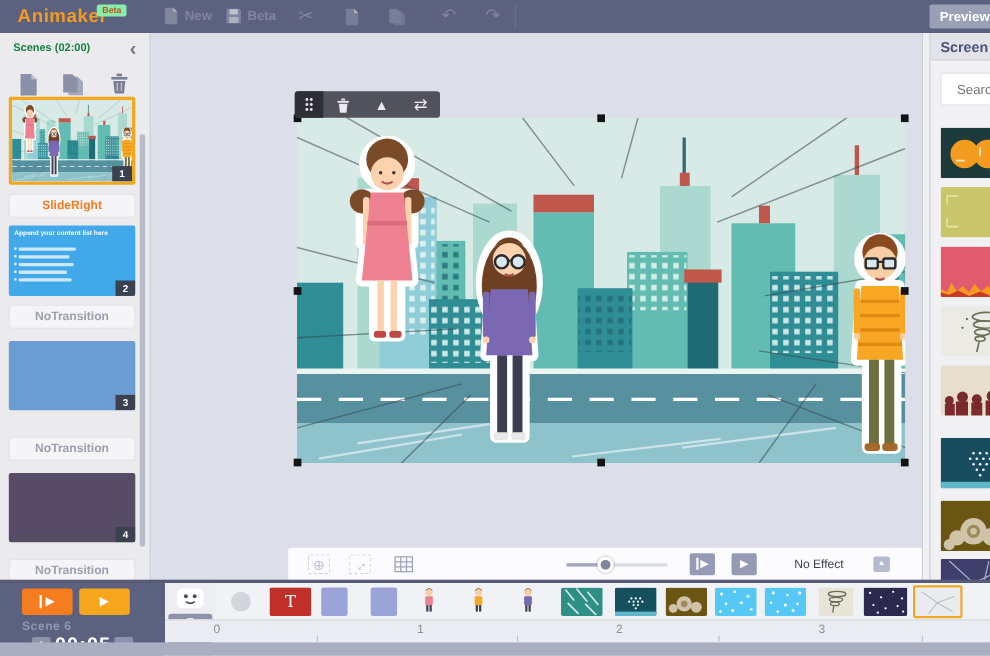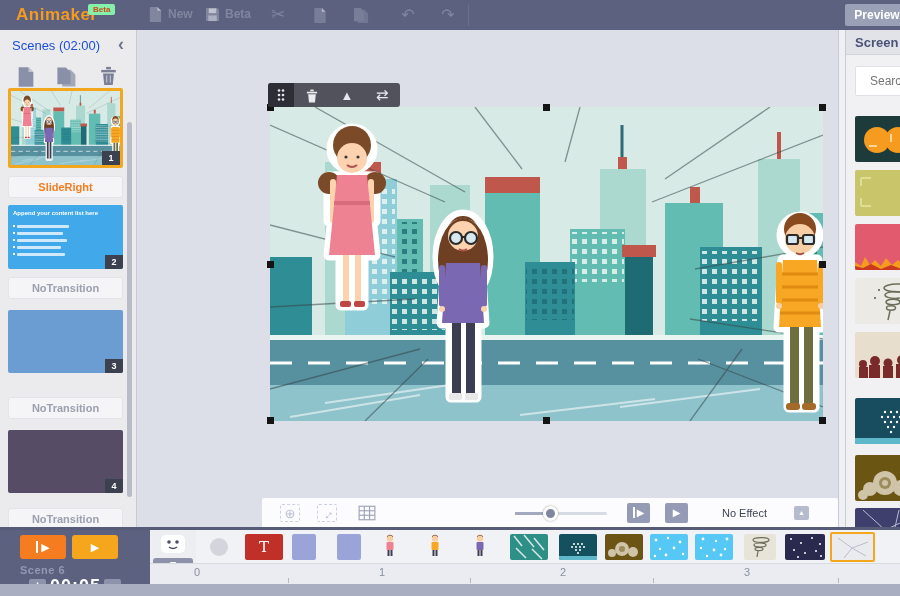--- a/index.html
+++ b/index.html
@@ -15,21 +15,21 @@
   .beta { position:absolute; left:88px; top:4px; background:#86efac; color:#c94d1a; font-size:8px; font-weight:bold; padding:1px 5px; border-radius:2px; }
   .tb-btn { position:absolute; top:0; height:28px; display:flex; align-items:center; gap:5px; color:#81869f; font-size:12px; font-weight:bold; }
   .tb-glyph { color:#81869f; font-size:15px; line-height:30px; text-align:center; width:20px; position:absolute; top:0; }
   .proj-title { position:absolute; left:478px; top:0; height:30px; line-height:30px; color:#f4f5f9; font-size:13px; font-weight:bold; letter-spacing:.3px; }
   .tb-sep { position:absolute; left:468px; top:4px; width:1px; height:22px; background:#6b7090; }
   .preview-btn { position:absolute; left:845px; top:4px; width:64px; height:22px; background:#9aa0b6; color:#fff; font-size:12px; font-weight:bold; text-align:center; line-height:22px; border-radius:2px; }
   .ic { display:inline-block; vertical-align:middle; }
 
   
   #scenes { position:absolute; left:0; top:30px; width:137px; height:500px; background:#ebebee; border-right:1px solid #c9cbd4; z-index:20; }
-  .scenes-hdr { position:absolute; left:12px; top:8px; font-size:13px; font-weight:normal; color:#1d4ed8; }
+  .scenes-hdr { position:absolute; left:12px; top:8px; font-size:10px; font-weight:bold; color:#15803d; }
   .collapse { position:absolute; left:118px; top:4px; font-size:18px; font-weight:bold; color:#70758f; }
   .scene-tools { position:absolute; top:34px; left:0; width:137px; height:28px; }
   .scene-thumb { position:absolute; left:8px; width:115px; overflow:hidden; border-radius:2px; }
   .badge { position:absolute; right:0; bottom:0; min-width:18px; height:14px; background:#3c414f; color:#fff; font-size:9px; font-weight:bold; text-align:center; line-height:14px; padding:0 3px; }
   .trans-label { position:absolute; left:8px; width:115px; height:22px; background:#f5f5f7; border:1px solid #e3e3e8; border-radius:3px; text-align:center; line-height:20px; font-size:11px; font-weight:bold; color:#9aa0ae; }
   .trans-orange { color:#f57c1f; }
   .sel-border { border:3px solid #f2a71f; }
   .scrollbar-v { position:absolute; left:127px; top:92px; width:5px; height:375px; background:#b8bcc8; border-radius:3px; }
   .s2-title { position:absolute; left:5px; top:5px; font-size:6px; font-weight:bold; color:#fff; }
   .list-line { position:absolute; left:9px; height:3px; background:rgba(255,255,255,.75); border-radius:1px; }

